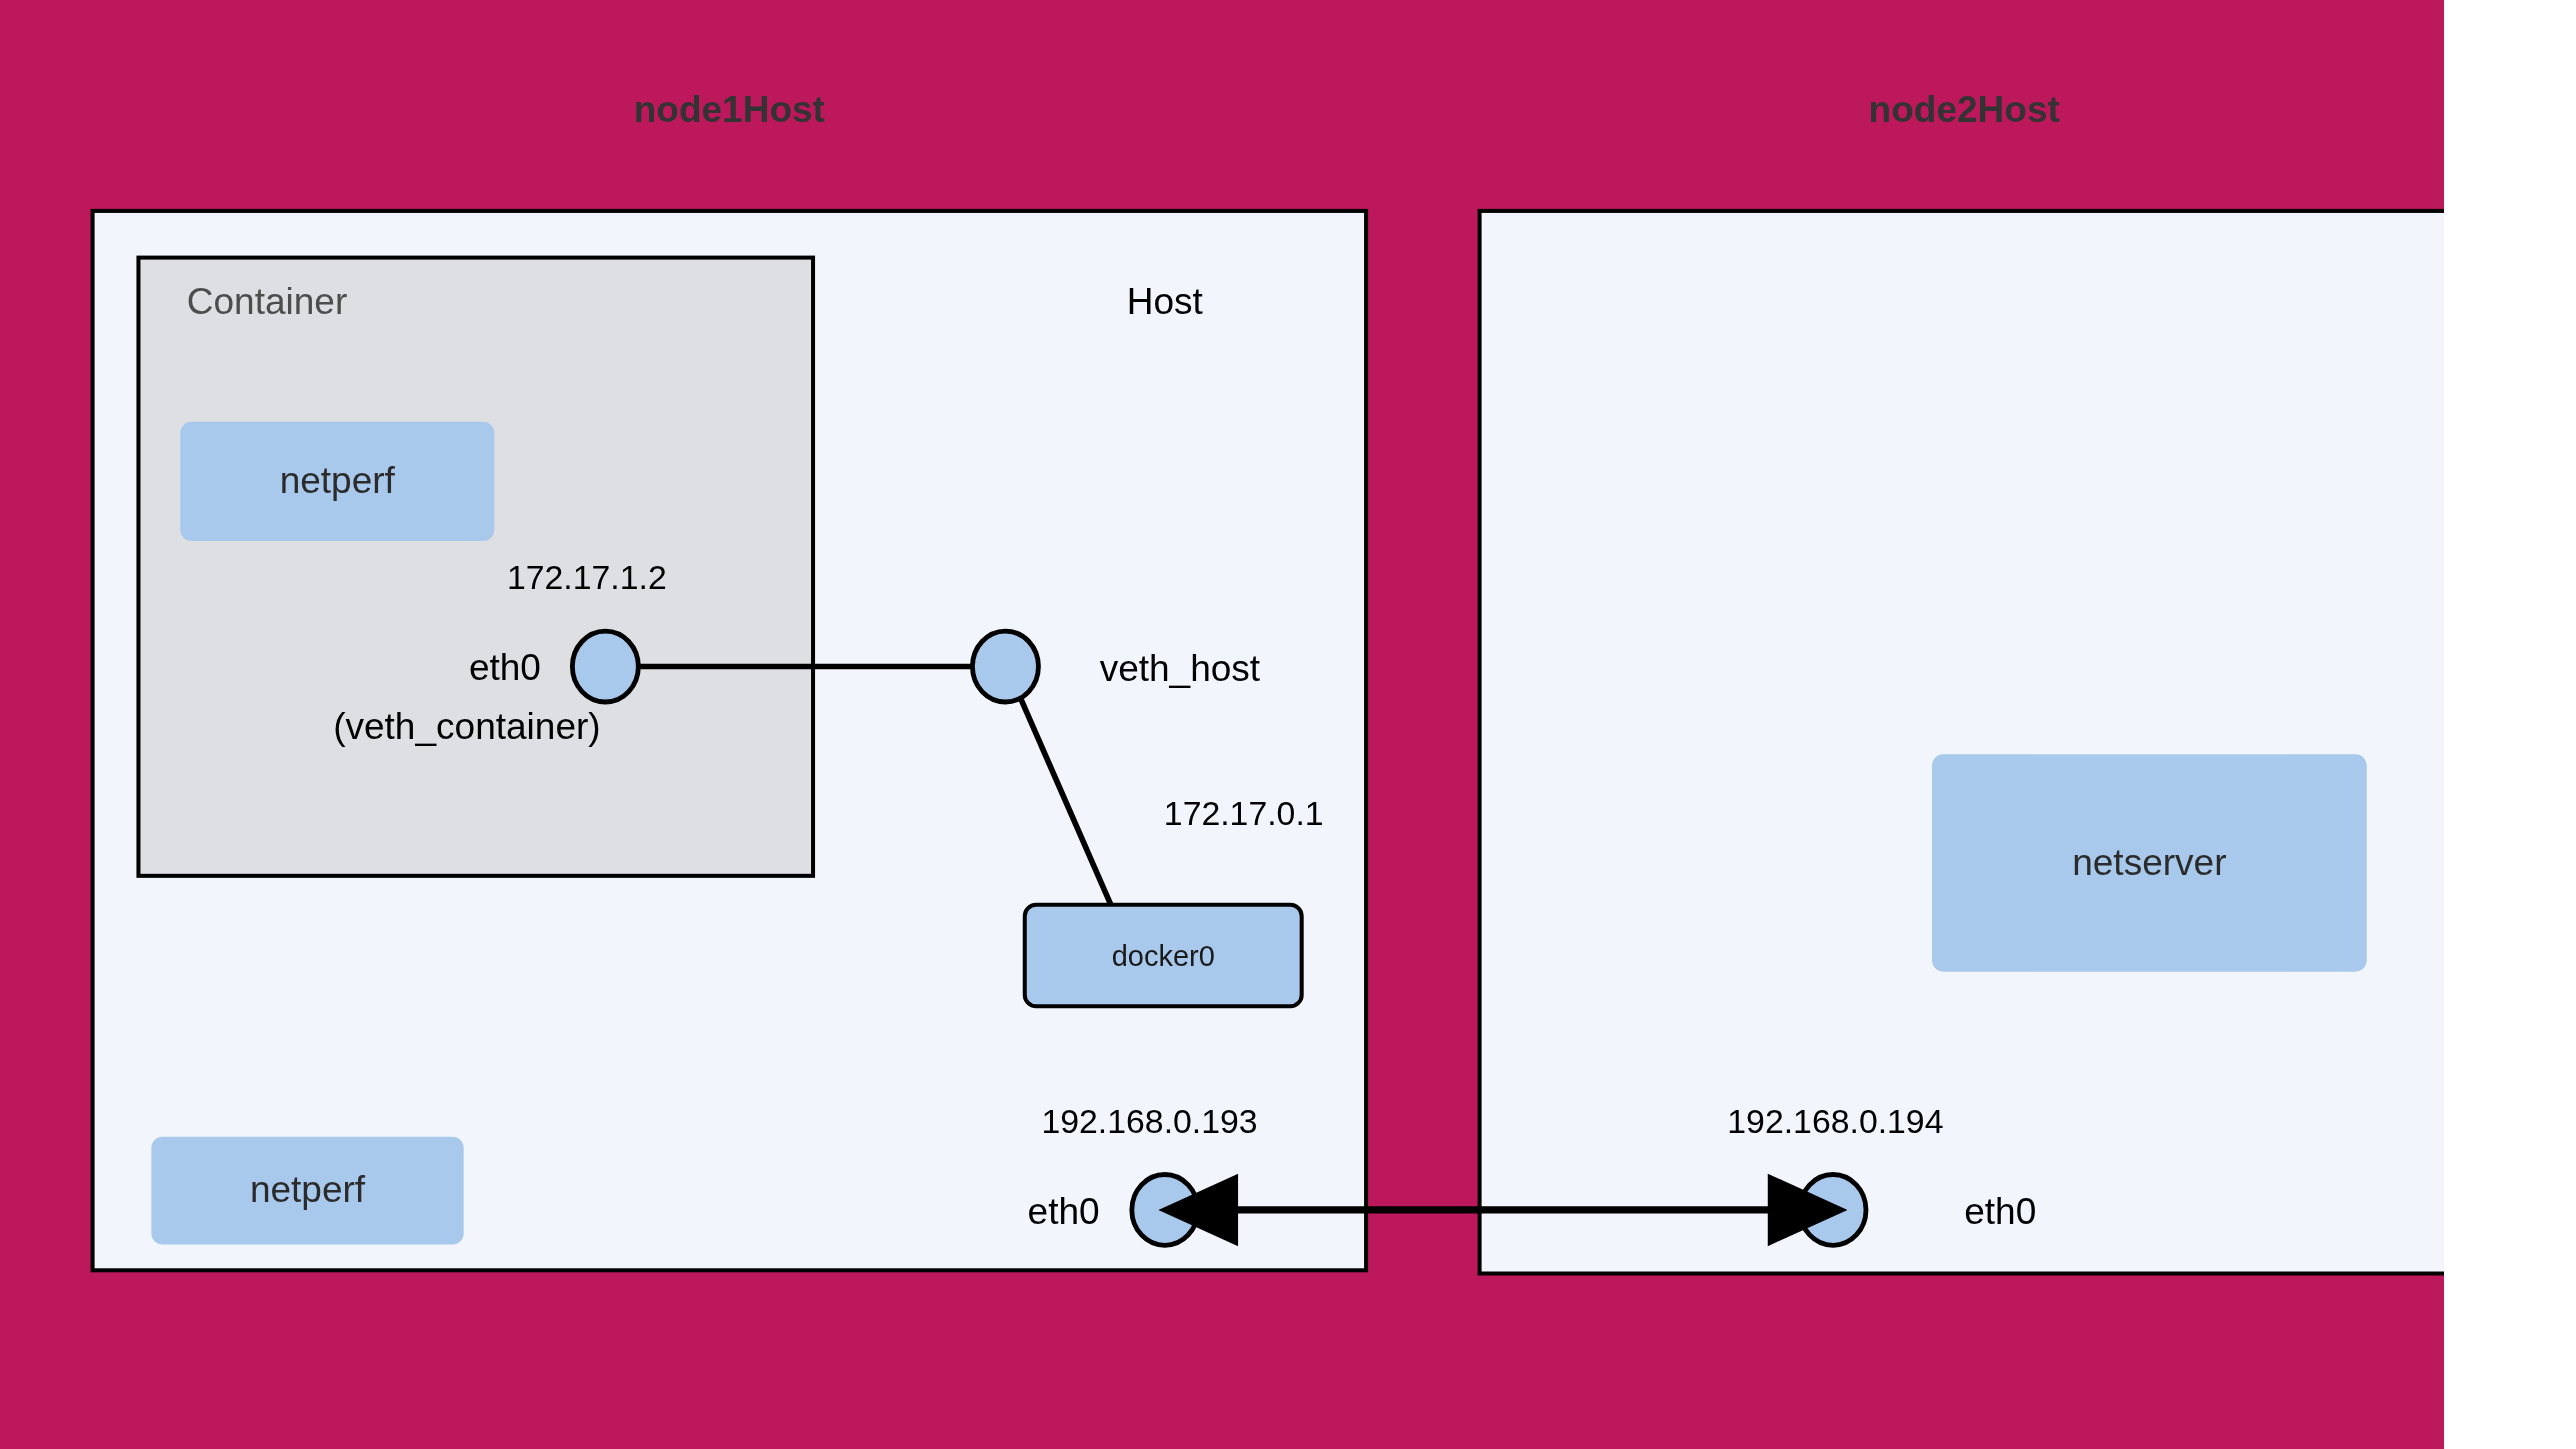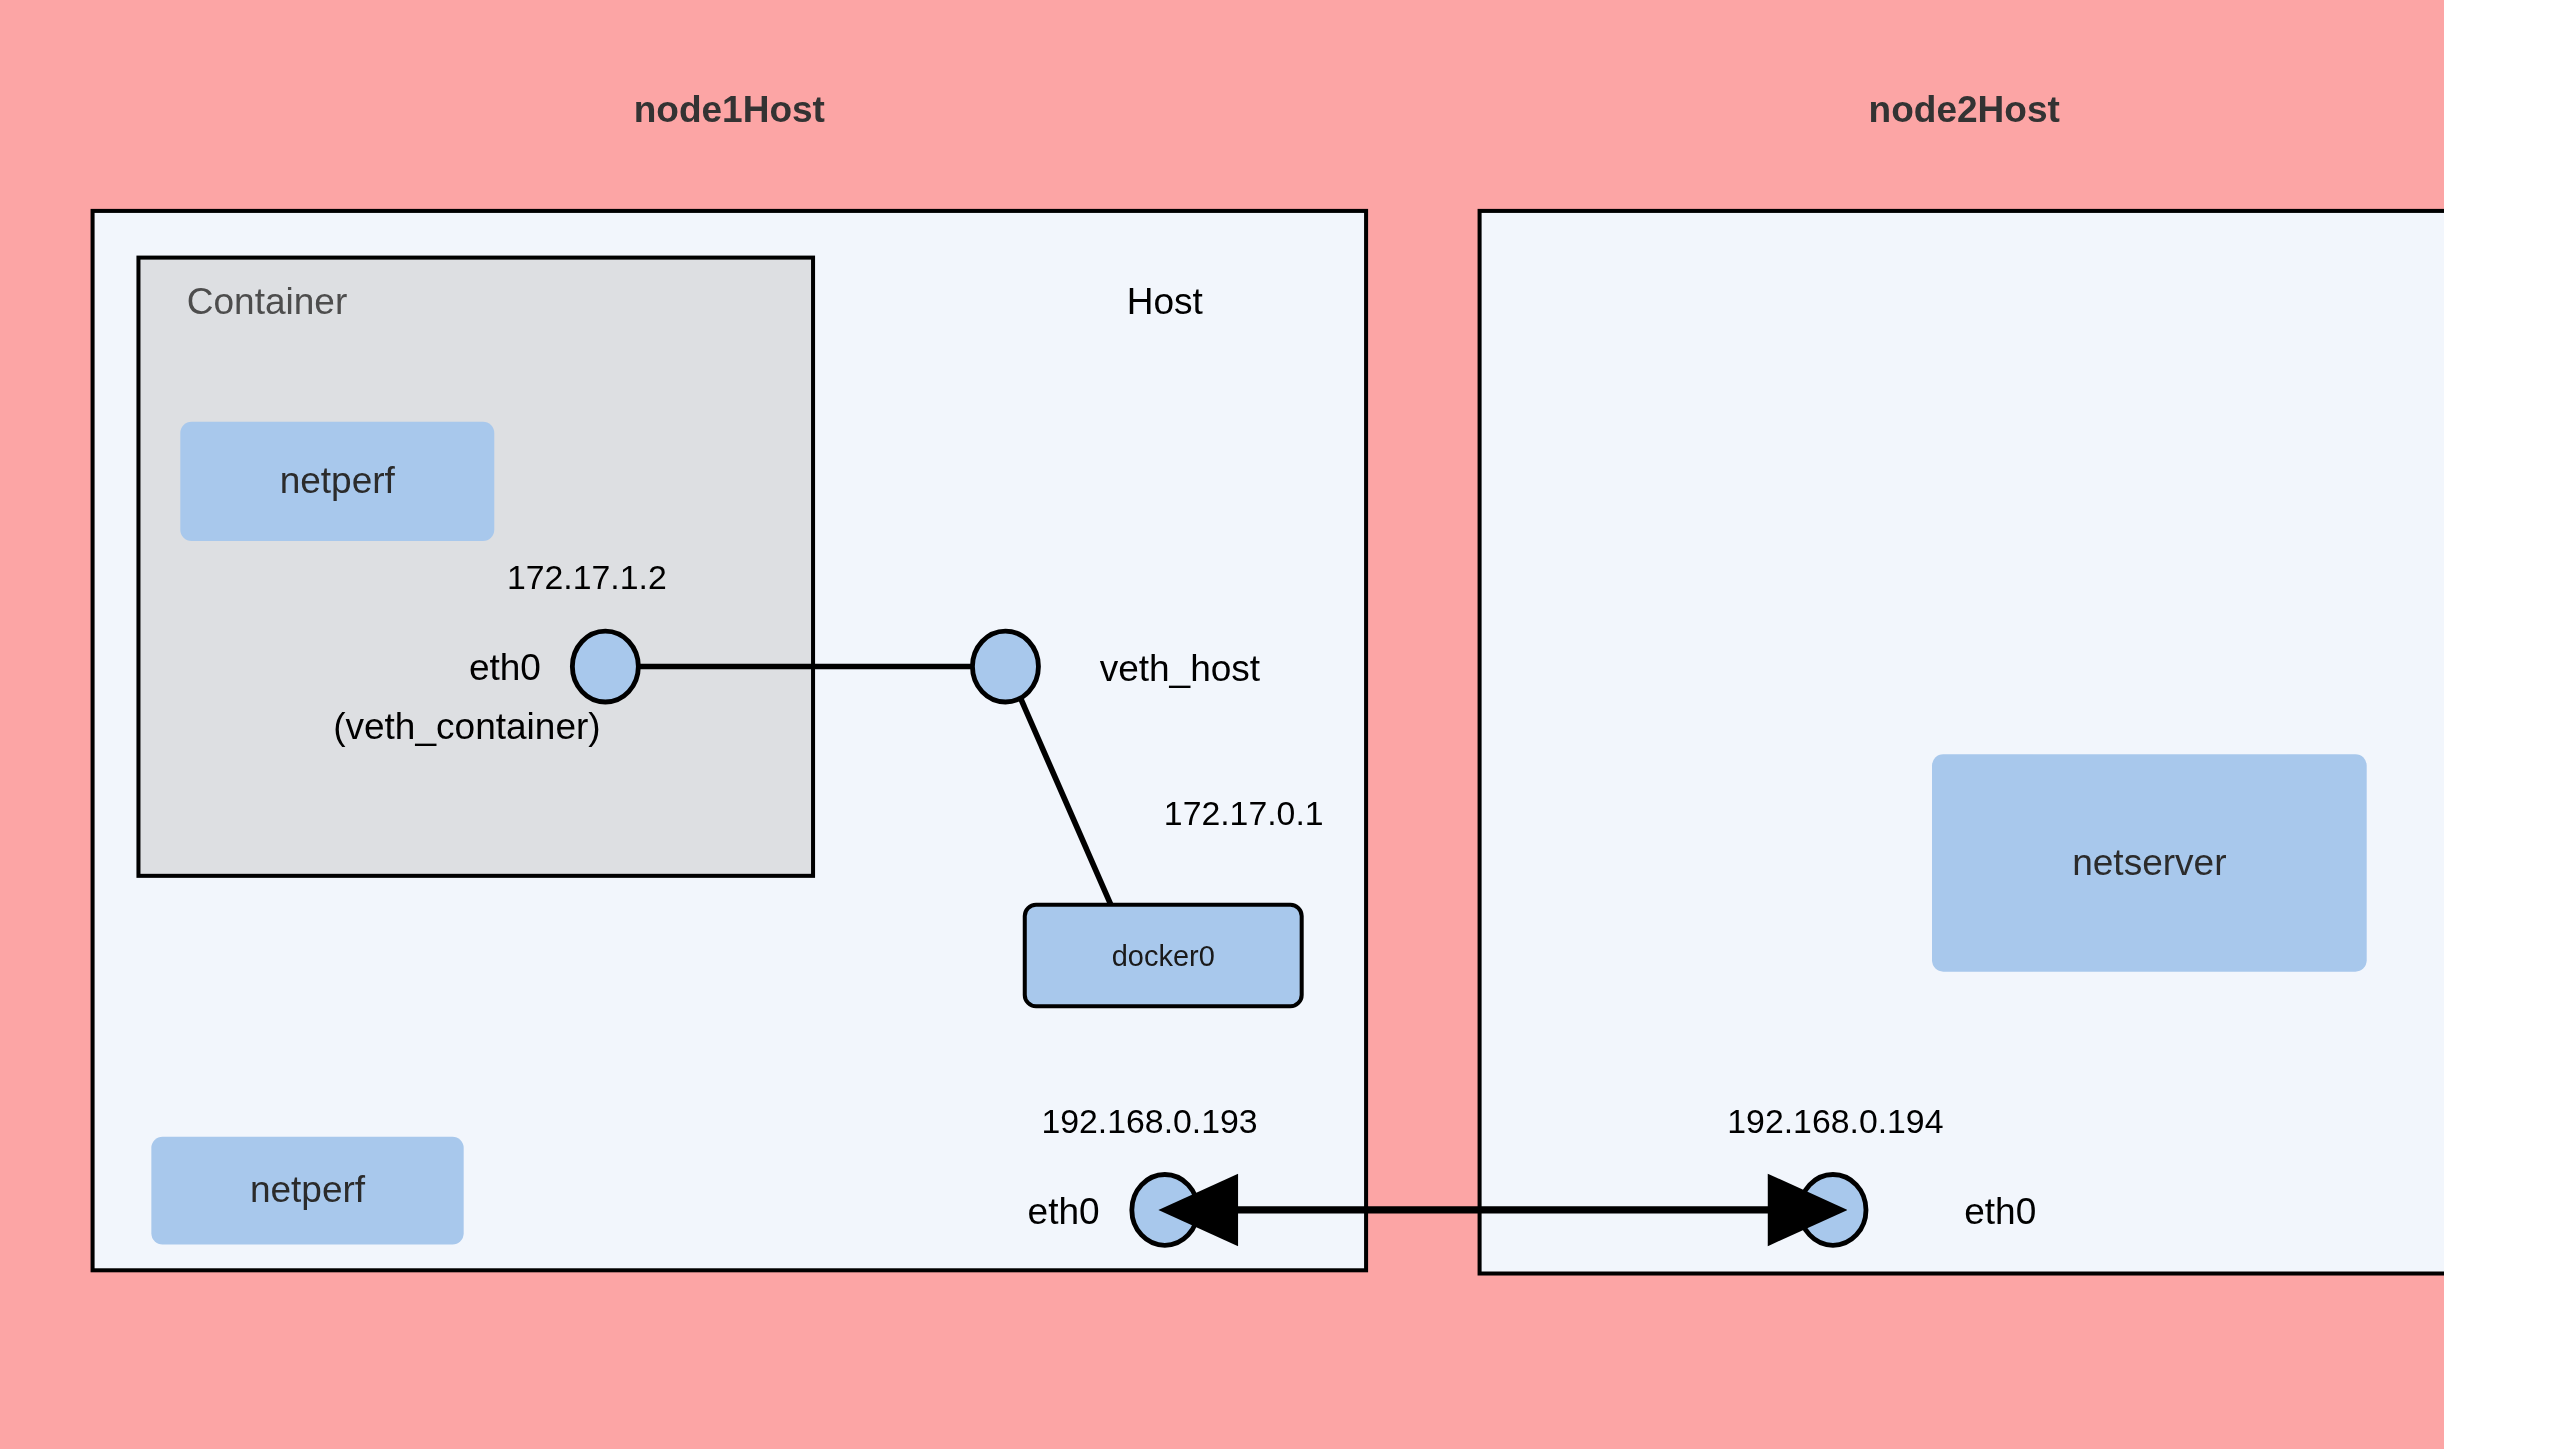--- a/index.html
+++ b/index.html
@@ -4,21 +4,21 @@
 <style>
   html, body {
     margin: 0;
     padding: 0;
     background: #ffffff;
   }
   #canvas {
     position: relative;
     width: 2444px;
     height: 1449px;
-    background: #fca5a5;
+    background: #be185d;
     font-family: "Liberation Sans", sans-serif;
     overflow: hidden;
   }
   svg#diagram {
     position: absolute;
     top: 0; left: 0;
     width: 2576px;
     height: 1449px;
     display: block;
   }

